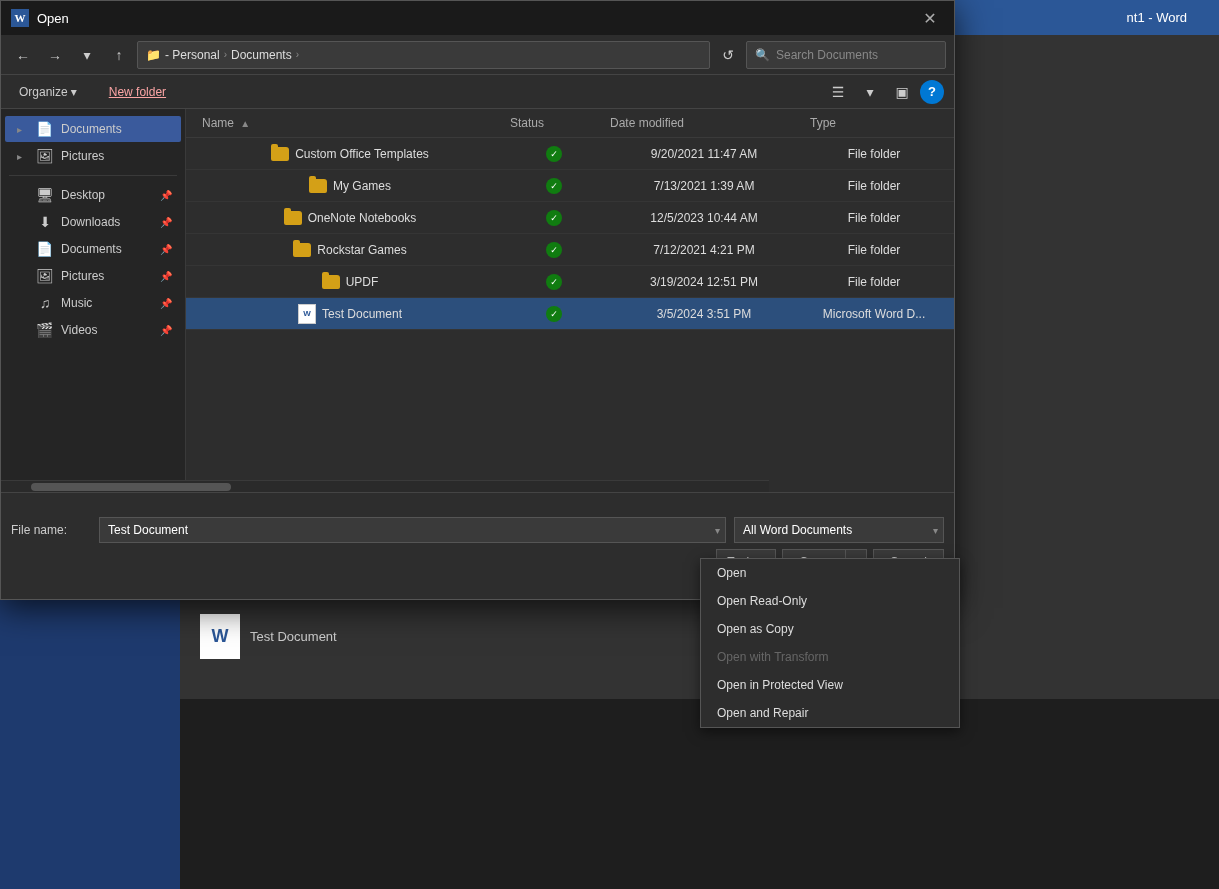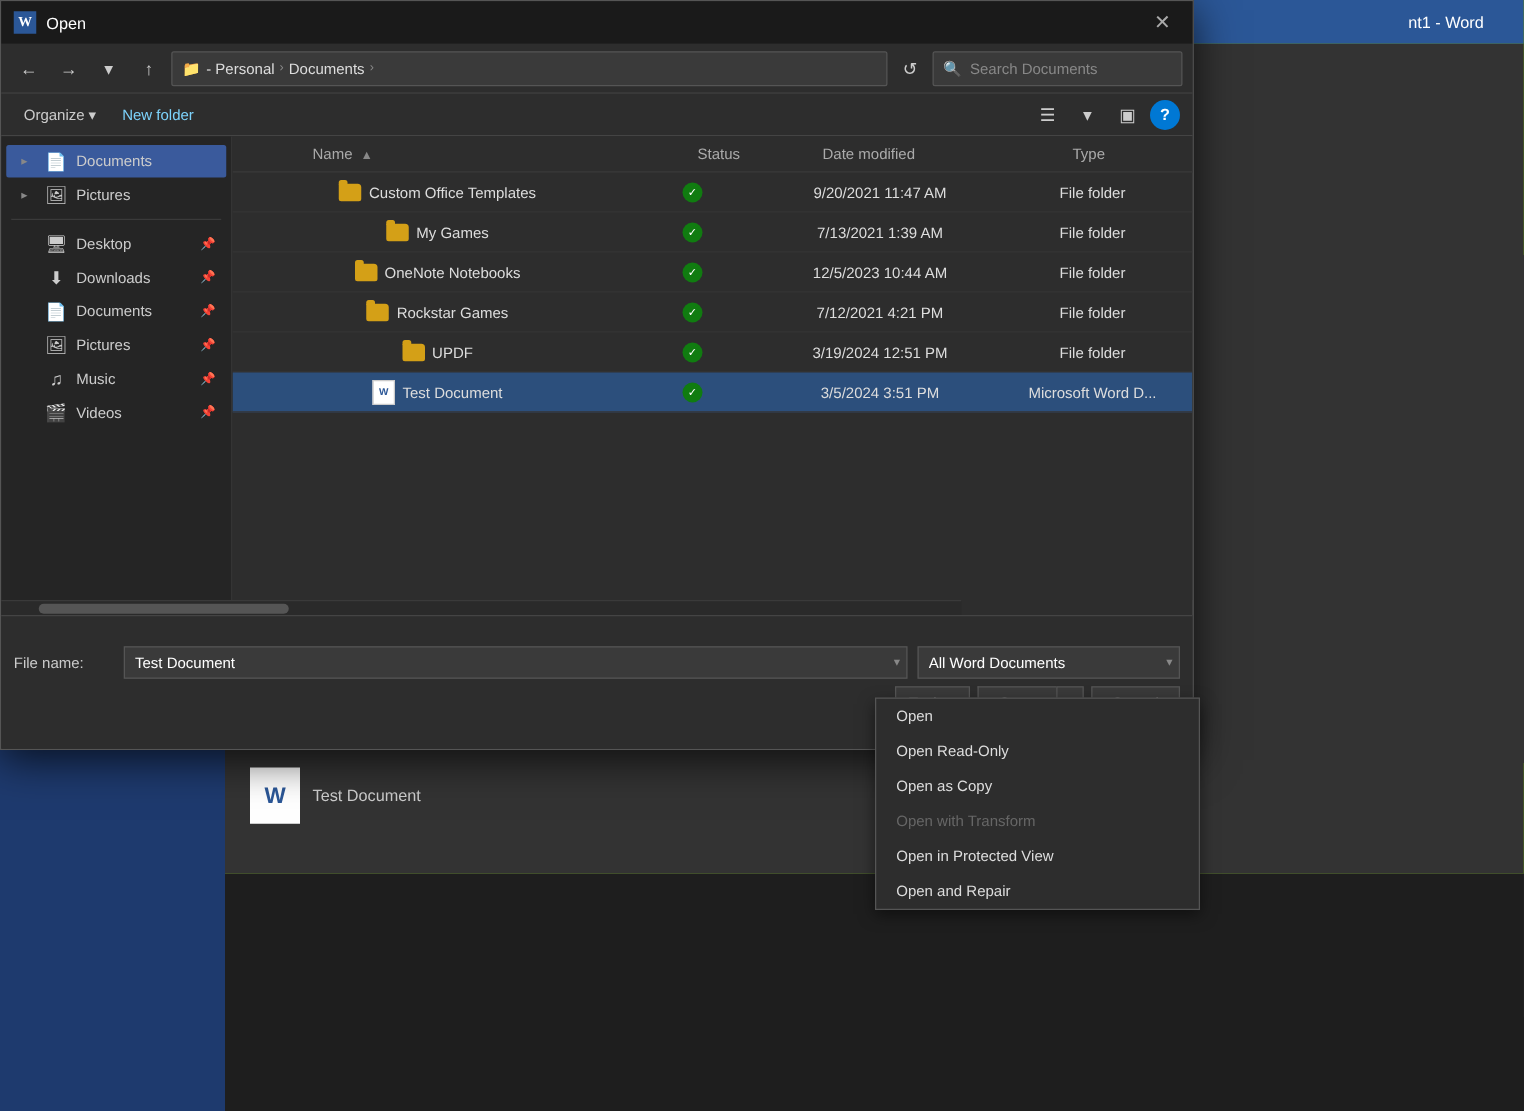--- a/index.html
+++ b/index.html
@@ -216,44 +216,45 @@
       font-size: 12px;
     }
 
     
     .dialog-toolbar2 {
       background: #2d2d2d;
       height: 34px;
       display: flex;
       align-items: center;
       padding: 0 10px;
-      gap: 5px;
+      gap: 16px;
       flex-shrink: 0;
       border-bottom: 1px solid #444;
     }
     .organize-btn {
       background: transparent;
       border: none;
       color: #ccc;
       font-size: 12px;
       cursor: pointer;
       display: flex;
       align-items: center;
       gap: 3px;
       padding: 3px 8px;
       border-radius: 2px;
     }
     .new-folder-btn {
       background: transparent;
       border: none;
-      color: #7dd3fc;
+      color: #fca5a5;
       font-size: 12px;
       cursor: pointer;
       padding: 3px 8px;
       border-radius: 2px;
+      text-decoration: underline;
     }
     .toolbar2-right {
       margin-left: auto;
       display: flex;
       align-items: center;
       gap: 4px;
     }
     .view-btn {
       background: transparent;
       border: none;
@@ -348,21 +349,20 @@
       color: #aaa;
       font-size: 12px;
       background: #2d2d2d;
       position: sticky;
       top: 0;
     }
     .col-header {
       padding: 3px 6px;
       cursor: pointer;
       user-select: none;
-      margin-left: 48px;
     }
     .col-sort-arrow {
       color: #888;
       font-size: 10px;
       margin-left: 3px;
     }
     .file-row {
       display: grid;
       grid-template-columns: 1fr 100px 200px 140px;
       padding: 2px 10px;

